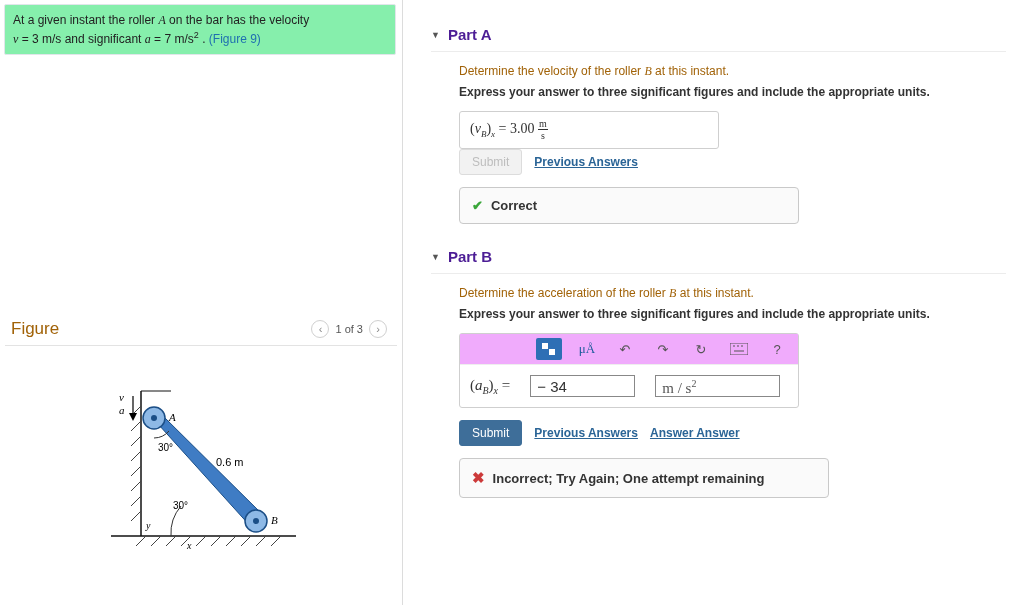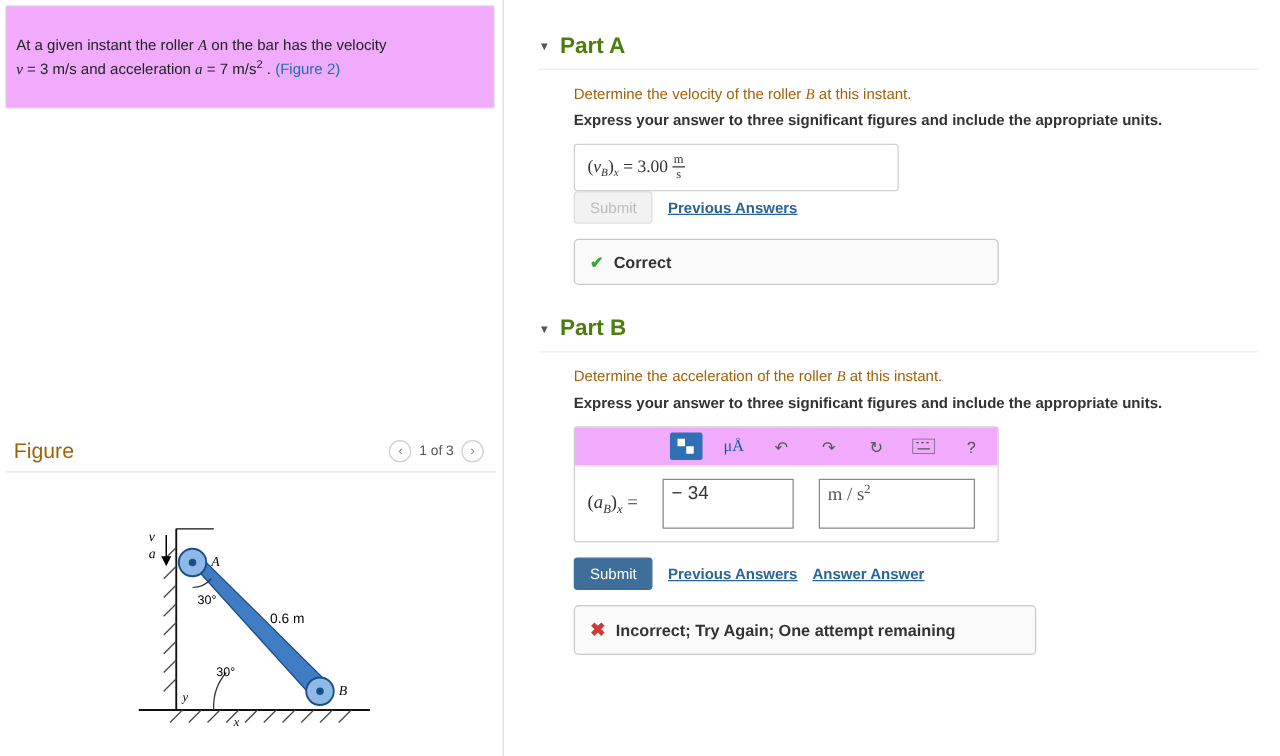--- a/index.html
+++ b/index.html
@@ -1,38 +1,38 @@
 <!DOCTYPE html>
 <html><head>
 <meta charset="utf-8">
 <style>
   * { box-sizing: border-box; margin: 0; padding: 0; }
   body { font-family: Arial, Helvetica, sans-serif; font-size: 12px; color: #333; background: #fff; width: 1024px; height: 605px; display: flex; }
   .left-pane { width: 403px; border-right: 1px solid #dcdcdc; padding: 0; display: flex; flex-direction: column; }
   .right-pane { flex: 1; padding: 20px 18px 0 28px; overflow: hidden; }
 
-  .intro-box { background: #f0abfc; border: 1px solid #e1e6ea; border-radius: 2px; padding: 22px 8px; margin: 4px 6px 4px 4px; font-size: 12px; line-height: 1.5; color:#222; }
+  .intro-box { background: #86efac; border: 1px solid #e1e6ea; border-radius: 2px; padding: 6px 8px; margin: 4px 6px 4px 4px; font-size: 12px; line-height: 1.5; color:#222; }
   .intro-box .math { font-family: 'Times New Roman', serif; font-style: italic; }
   .intro-box .sup { font-size: 9px; vertical-align: super; }
   .intro-box a { color: #1f6fb0; text-decoration: none; }
 
   .spacer1 { flex: 0 0 250px; }
 
   .figure-header { display: flex; align-items: center; justify-content: space-between; padding: 0 10px 6px 6px; border-bottom: 1px solid #e3e3e3; margin: 10px 5px 0 5px; }
   .figure-header h2 { font-size: 17px; font-weight: normal; color:#a16207; }
   .pager { display: flex; align-items: center; gap: 6px; font-size: 11px; color:#555; }
   .pager .circ { width: 18px; height: 18px; border: 1px solid #d0d0d0; border-radius: 50%; display: flex; align-items: center; justify-content: center; color:#888; cursor: pointer; background:#fff; }
 
   .figure-canvas { flex: 1; display: flex; align-items: flex-start; justify-content: center; padding-top: 20px; }
   .figure-canvas svg { width: 220px; height: 190px; }
 
   .part-block { margin-bottom: 18px; }
   .part-header { display: flex; align-items: center; padding: 6px 0 8px 0; border-bottom: 1px solid #ececec; margin-bottom: 8px; }
   .part-header .caret { display:inline-block; margin-right: 8px; color:#555; font-size: 9px; }
-  .part-header .title { font-weight: bold; font-size: 18px; color:#4d7c0f; }
+  .part-header .title { font-weight: bold; font-size: 15px; color:#4c1d95; }
 
   .part-body { padding: 4px 0 0 28px; font-size: 12px; }
   .prompt { margin-bottom: 6px; color:#a16207; }
   .prompt .italB { font-family:'Times New Roman',serif; font-style: italic; }
   .bold-instr { font-weight: bold; margin-bottom: 12px; display:block; }
 
   .answer-display { border: 1px solid #cfcfcf; border-radius: 3px; padding: 7px 10px; width: 260px; font-family: 'Times New Roman', serif; font-size: 14px; }
   .answer-display .sub { font-size: 9px; vertical-align: sub; }
   .answer-display .frac { display:inline-block; vertical-align: middle; text-align:center; font-size:10px; line-height:1; }
   .answer-display .frac .top { border-bottom:1px solid #333; display:block; padding:0 1px; }
@@ -50,31 +50,31 @@
   .feedback-box.incorrect .icon { color:#cc3a3a; font-size:15px; }
 
   .answer-panel { border:1px solid #cfcfcf; border-radius:3px; width: 340px; margin-bottom:12px; }
   .toolbar { display:flex; align-items:center; justify-content:flex-end; gap:12px; padding:4px 8px; border-bottom:1px solid #eee; background:#f0abfc; }
   .toolbar .tb-btn { width:26px; height:22px; display:flex; align-items:center; justify-content:center; color:#555; font-size:13px; cursor:pointer; border-radius:2px; }
   .toolbar .tb-btn.blue { background:#2e6fb5; color:#fff; font-family:'Times New Roman',serif; font-size:11px; }
   .toolbar .tb-btn.blue2 { color:#1a5a9a; font-family:'Times New Roman',serif; }
   .answer-inputs { display:flex; align-items:center; gap:20px; padding:10px; }
   .answer-inputs .lhs { font-family:'Times New Roman',serif; font-size:15px; }
   .answer-inputs .lhs .sub { font-size:10px; vertical-align:sub; }
-  .field { border:1px solid #888; height:40px; width:105px; padding:2px 6px; font-size:15px; font-family:Arial,sans-serif; }
+  .field { border:1px solid #888; height:22px; width:105px; padding:2px 6px; font-size:15px; font-family:Arial,sans-serif; }
   .field.unit { width:125px; color:#555; font-family:'Times New Roman',serif; }
   .field.unit sup { font-size:10px; }
 </style>
 </head>
 <body>
 
 <div class="left-pane">
   <div class="intro-box">
     <span>At a given instant the roller </span><span class="math">A</span><span> on the bar has the velocity</span><br>
-    <span class="math">v</span><span> = 3 </span><span>m/s</span><span> and acceleration </span><span class="math">a</span><span> = 7 </span><span>m/s</span><span class="sup">2</span><span> . </span><a href="#">(Figure 2)</a>
+    <span class="math">v</span><span> = 3 </span><span>m/s</span><span> and significant </span><span class="math">a</span><span> = 7 </span><span>m/s</span><span class="sup">2</span><span> . </span><a href="#">(Figure 9)</a>
   </div>
 
   <div class="spacer1"></div>
 
   <div class="figure-header">
     <h2>Figure</h2>
     <div class="pager">
       <div class="circ">‹</div>
       <span>1 of 3</span>
       <div class="circ">›</div>

